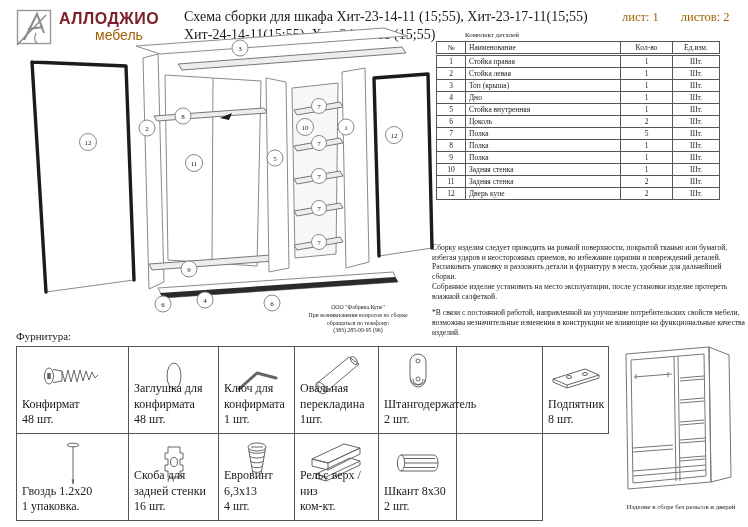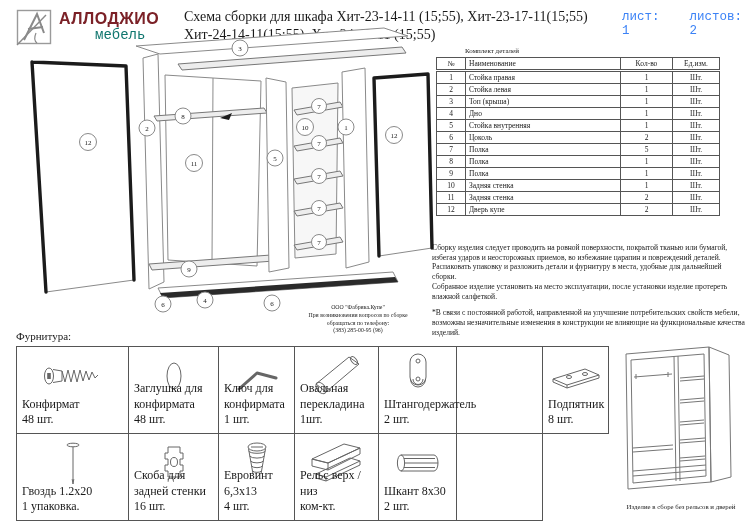--- a/index.html
+++ b/index.html
@@ -5,26 +5,26 @@
   html,body{margin:0;padding:0;background:#e8e8e8;}
   .page{
     position:relative;width:748px;height:527px;background:#ffffff;
     font-family:"Liberation Serif",serif;color:#1a1a1a;overflow:hidden;
     margin:0 auto;box-shadow:0 0 4px rgba(0,0,0,.3);
   }
   
   .logo{position:absolute;left:16px;top:8px;display:flex;align-items:flex-start;}
   .logo-text{margin-left:6px;margin-top:2px;}
   .brand{font-family:"Liberation Sans",sans-serif;font-weight:bold;font-size:16px;color:#7b2127;letter-spacing:.5px;}
-  .brand-sub{font-family:Liberation Mono, monospace;font-size:14px;color:#0f766e;margin-left:36px;margin-top:-1px;}
+  .brand-sub{font-family:Liberation Sans, sans-serif;font-size:14px;color:#a16207;margin-left:36px;margin-top:-1px;}
   .title{position:absolute;left:184px;top:8px;font-size:14px;line-height:1.3;white-space:nowrap;}
-  .sheet-info{position:absolute;left:622px;top:10px;font-family:Liberation Mono, monospace;font-size:12.5px;display:flex;gap:22px;color:#3b82f6;}
+  .sheet-info{position:absolute;left:622px;top:10px;font-family:Liberation Serif, serif;font-size:12.5px;display:flex;gap:22px;color:#a16207;}
   
   .parts{position:absolute;left:436px;top:31px;width:284px;}
-  .parts-title{font-size:7px;margin:16px 0 2px 2px;padding-left:27px;}
+  .parts-title{font-size:7px;margin:0 0 2px 2px;padding-left:27px;}
   .parts table{border-collapse:collapse;width:100%;font-size:7.5px;table-layout:fixed;}
   .parts th,.parts td{border:1px solid #555;padding:0 3px;height:11px;line-height:10px;overflow:hidden;font-weight:normal;}
   .parts thead th{border-bottom:3px double #555;}
   .c{text-align:center;} .l{text-align:left;}
   
   .notes{position:absolute;left:432px;top:236px;width:314px;font-size:7.6px;line-height:1.28;}
   .notes p{margin:0;}
   .notes .sp{margin-top:7px;}
   
   .diagram{position:absolute;left:8px;top:26px;}

